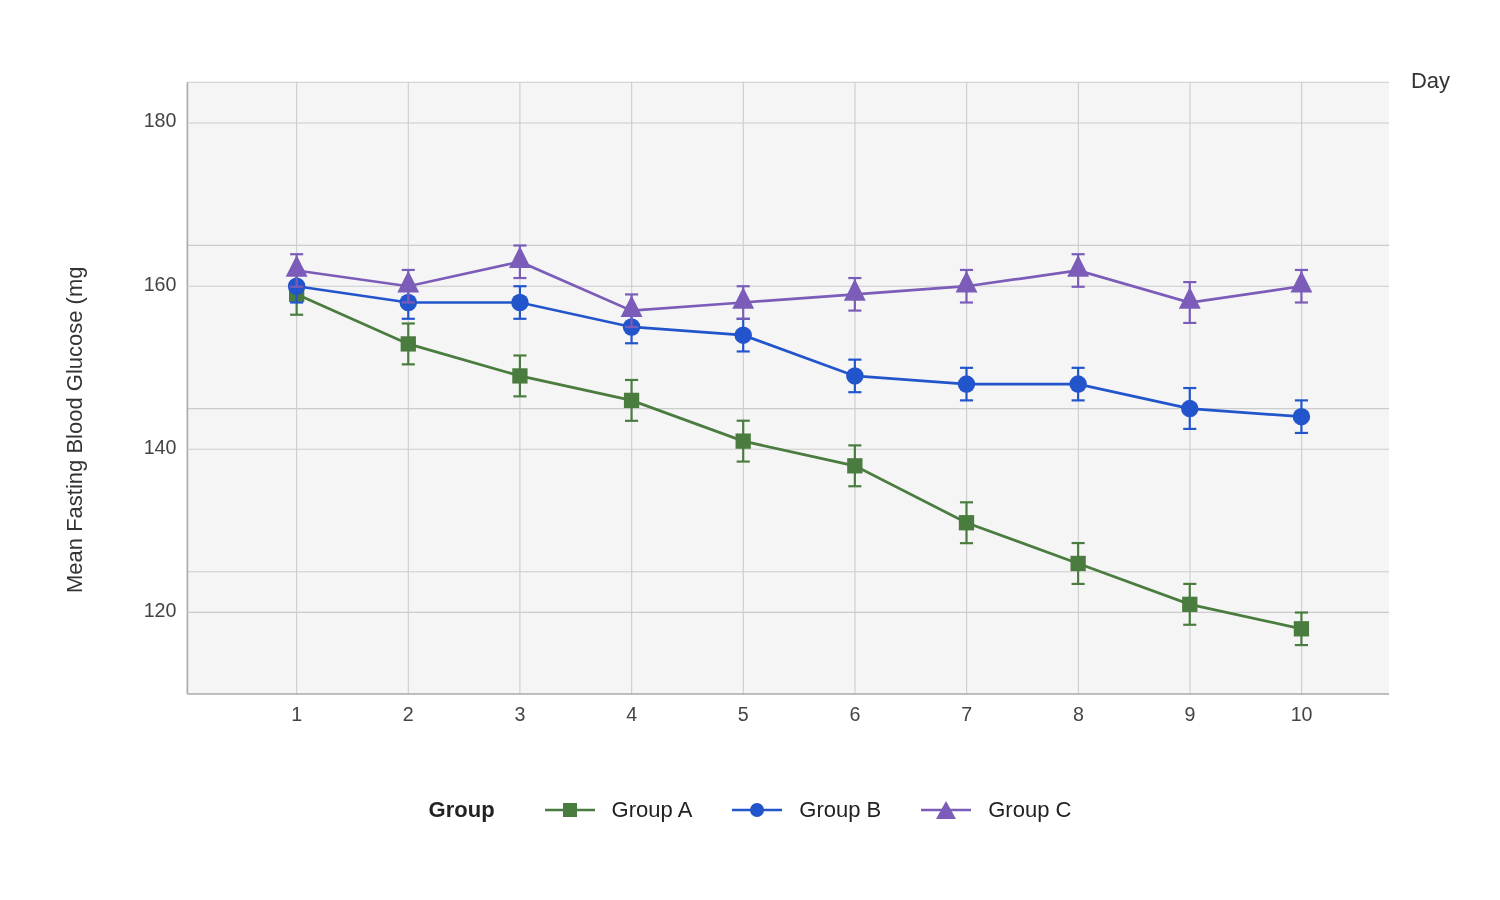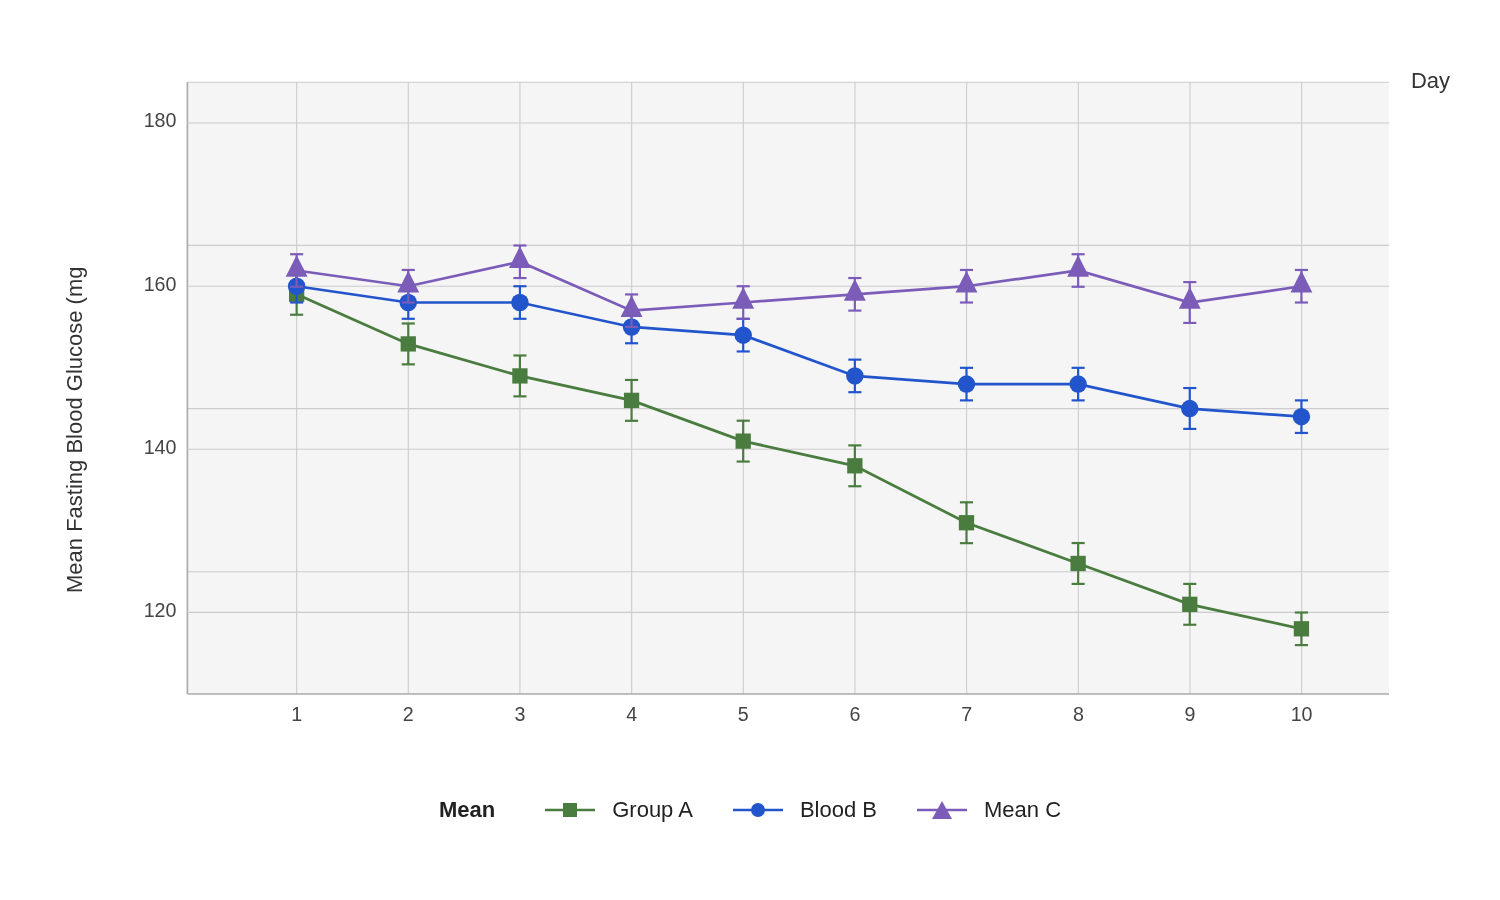--- a/index.html
+++ b/index.html
@@ -303,39 +303,39 @@
             <polygon points="1099.8,182.5 1109.8,202.5 1089.8,202.5" fill="#7b5cb8"></polygon>
           </g>
 
         </svg>
       </div>
       <div class="x-axis-label">Day</div>
     </div>
   </div>
 
   <div class="legend">
-    <span class="legend-title">Mean</span>
+    <span class="legend-title">Group</span>
 
     <div class="legend-item">
       <svg width="50" height="20">
         <line x1="0" y1="10" x2="50" y2="10" stroke="#4a7c3f" stroke-width="2.5"></line>
         <rect x="18" y="3" width="14" height="14" fill="#4a7c3f"></rect>
       </svg>
       <span class="legend-label">Group A</span>
     </div>
 
     <div class="legend-item">
       <svg width="50" height="20">
         <line x1="0" y1="10" x2="50" y2="10" stroke="#2255cc" stroke-width="2.5"></line>
         <circle cx="25" cy="10" r="7" fill="#2255cc"></circle>
       </svg>
-      <span class="legend-label">Blood B</span>
+      <span class="legend-label">Group B</span>
     </div>
 
     <div class="legend-item">
       <svg width="50" height="20">
         <line x1="0" y1="10" x2="50" y2="10" stroke="#7b5cb8" stroke-width="2.5"></line>
         <polygon points="25,1 35,19 15,19" fill="#7b5cb8"></polygon>
       </svg>
-      <span class="legend-label">Mean C</span>
+      <span class="legend-label">Group C</span>
     </div>
   </div>
 </div>
 
 </body></html>

